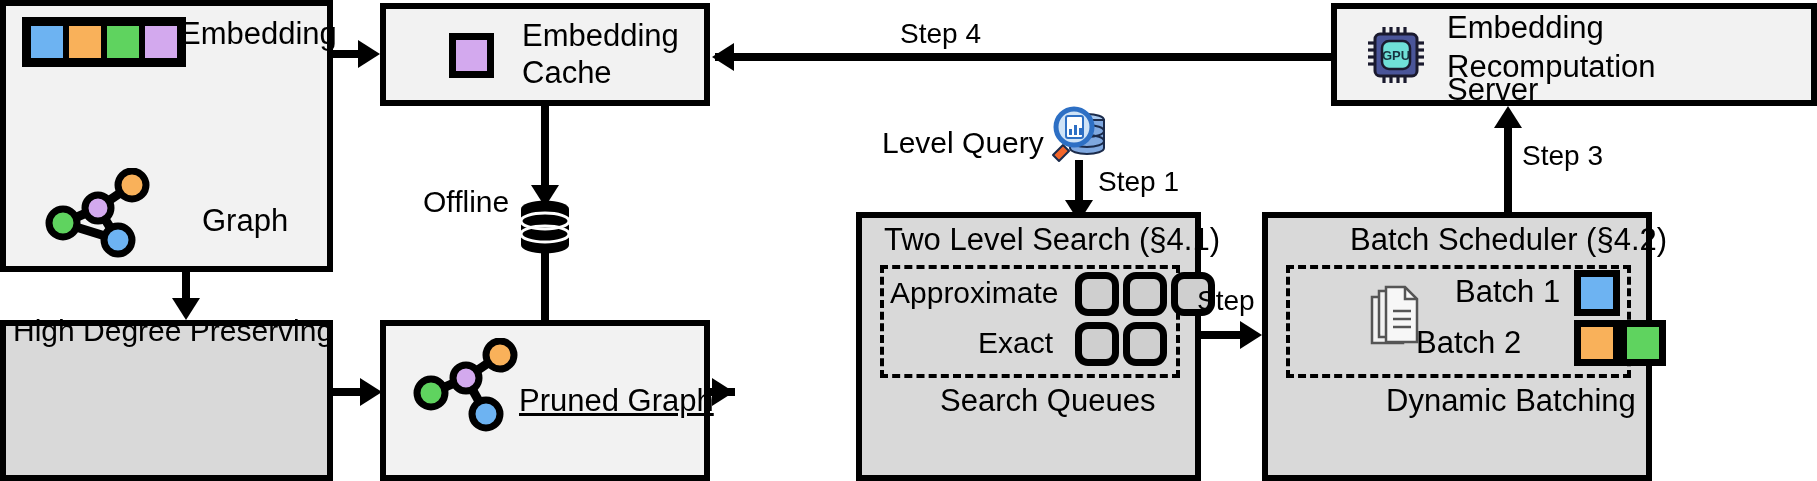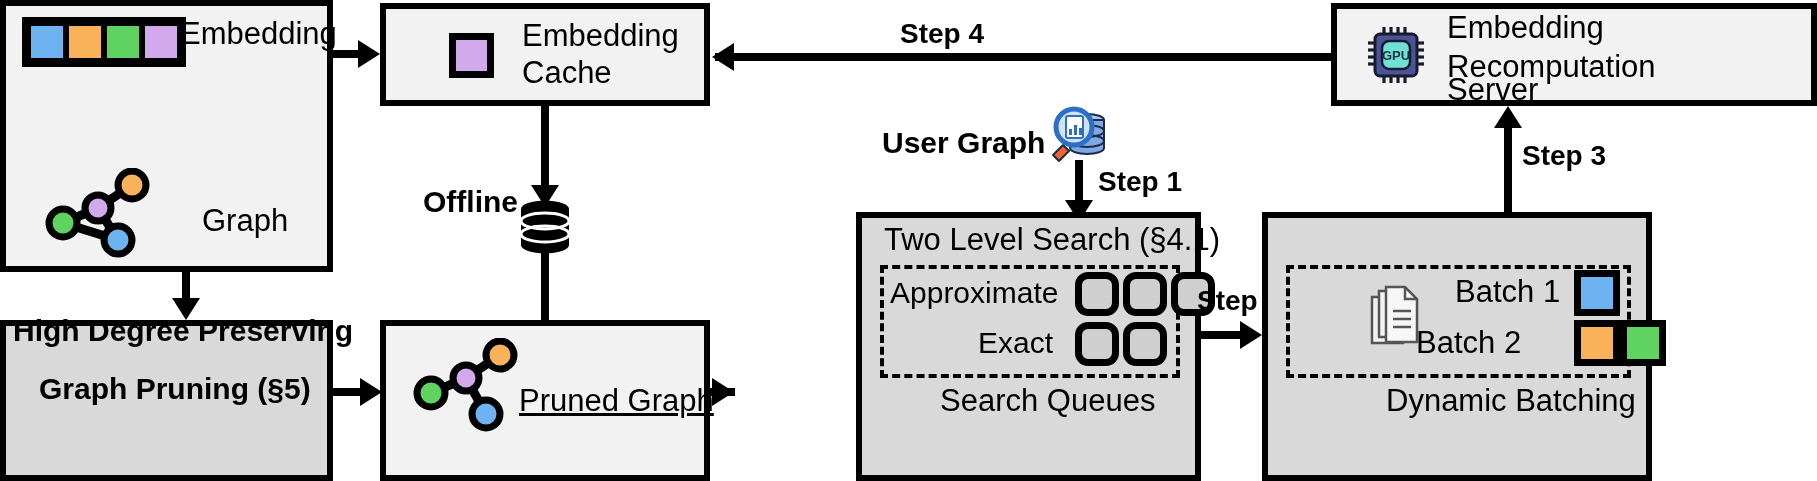--- a/index.html
+++ b/index.html
@@ -1,21 +1,21 @@
 <!DOCTYPE html>
 <html><head>
 <meta charset="utf-8">
 <style>
   html,body{margin:0;padding:0;background:#ffffff;}
   body{font-family:"Liberation Sans",sans-serif;}
   #canvas{position:relative;width:1817px;height:481px;background:#fff;overflow:hidden;}
   .box{position:absolute;box-sizing:border-box;border:6px solid #000;background:#f2f2f2;}
   .box.gray{background:#d9d9d9;}
   .ttl{position:absolute;color:#000;white-space:nowrap;}
-  .bold{font-weight:bold;}
+  .bold{font-weight:normal;}
   
   .ln{position:absolute;background:#000;}
   .ahead{position:absolute;width:0;height:0;}
   .ah-right{border-top:14px solid transparent;border-bottom:14px solid transparent;border-left:22px solid #000;}
   .ah-left{border-top:14px solid transparent;border-bottom:14px solid transparent;border-right:22px solid #000;}
   .ah-down{border-left:14px solid transparent;border-right:14px solid transparent;border-top:22px solid #000;}
   .ah-up{border-left:14px solid transparent;border-right:14px solid transparent;border-bottom:22px solid #000;}
   
   .strip{position:absolute;display:flex;border:6px solid #000;background:#000;}
   .strip span{display:block;width:38px;height:38px;border:3px solid #000;box-sizing:border-box;}
@@ -53,21 +53,20 @@
     <circle cx="23" cy="55" r="14" fill="#5fd35f" stroke="#000" stroke-width="7"></circle>
     <circle cx="78" cy="72" r="14" fill="#6db3f2" stroke="#000" stroke-width="7"></circle>
   </svg>
 
   <div class="ln" style="left:182px;top:272px;width:8px;height:28px;"></div>
   <div class="ahead ah-down" style="left:172px;top:298px;"></div>
 
   <div class="box gray" style="left:0px;top:320px;width:333px;height:161px;">
   </div>
   <div class="ttl bold" style="left:13px;top:314px;font-size:30px;">High Degree Preserving</div>
-  <div class="ttl bold" style="left:39px;top:372px;font-size:30px;">Graph Pruning (§5)</div>
 
   <div class="ln" style="left:333px;top:388px;width:34px;height:8px;"></div>
   <div class="ahead ah-right" style="left:360px;top:378px;"></div>
 
   <div class="box" style="left:380px;top:320px;width:330px;height:161px;">
   </div>
   <svg style="position:absolute;left:408px;top:338px;" width="120" height="105" viewBox="0 0 120 105">
     <line x1="23" y1="55" x2="58" y2="40" stroke="#000" stroke-width="9"></line>
     <line x1="58" y1="40" x2="92" y2="17" stroke="#000" stroke-width="9"></line>
     <line x1="58" y1="40" x2="78" y2="76" stroke="#000" stroke-width="9"></line>
@@ -97,21 +96,21 @@
   <div class="ahead ah-down" style="left:531px;top:185px;"></div>
 
   <div class="ttl bold" style="left:423px;top:185px;font-size:30px;">Offline</div>
   <svg style="position:absolute;left:519px;top:200px;" width="52" height="54" viewBox="0 0 52 54">
     <ellipse cx="26" cy="9" rx="24" ry="8.5" fill="#000"></ellipse>
     <path d="M2 9 L2 45 A24 8.5 0 0 0 50 45 L50 9 Z" fill="#000"></path>
     <ellipse cx="26" cy="21" rx="24" ry="8" fill="none" stroke="#fff" stroke-width="3"></ellipse>
     <ellipse cx="26" cy="34" rx="24" ry="8" fill="none" stroke="#fff" stroke-width="3"></ellipse>
   </svg>
 
-  <div class="ttl bold" style="left:882px;top:126px;font-size:30px;">User Graph</div>
+  <div class="ttl bold" style="left:882px;top:126px;font-size:30px;">Level Query</div>
   <svg style="position:absolute;left:1045px;top:103px;" width="62" height="62" viewBox="0 0 62 62">
     <ellipse cx="42" cy="17" rx="17" ry="6" fill="#a8c8ee" stroke="#1b2b4b" stroke-width="2"></ellipse>
     <path d="M25 17 L25 45 A17 6 0 0 0 59 45 L59 17 Z" fill="#7fa8e0" stroke="#1b2b4b" stroke-width="2"></path>
     <ellipse cx="42" cy="28" rx="17" ry="6" fill="none" stroke="#1b2b4b" stroke-width="2"></ellipse>
     <ellipse cx="42" cy="38" rx="17" ry="6" fill="none" stroke="#1b2b4b" stroke-width="2"></ellipse>
     <path d="M8 52 L18 42 L24 48 L14 58 Z" fill="#f2652a" stroke="#1b2b4b" stroke-width="2" stroke-linejoin="round"></path>
     <circle cx="29" cy="24" r="18" fill="#cfe3f7" stroke="#2d6fc4" stroke-width="5"></circle>
     <rect x="21" y="13" width="17" height="22" rx="2" fill="#fff" stroke="#2d6fc4" stroke-width="2"></rect>
     <rect x="24" y="26" width="3" height="6" fill="#2d6fc4"></rect>
     <rect x="29" y="22" width="3" height="10" fill="#2d6fc4"></rect>
@@ -138,20 +137,21 @@
     <div class="qcell"></div>
   </div>
   <div class="ttl" style="left:940px;top:383px;font-size:31px;">Search Queues</div>
 
   <div class="ln" style="left:1201px;top:331px;width:46px;height:8px;"></div>
   <div class="ahead ah-right" style="left:1240px;top:321px;"></div>
   <div class="ttl bold" style="left:1197px;top:285px;font-size:28px;">Step 2</div>
 
   <div class="box gray" style="left:1262px;top:212px;width:390px;height:269px;">
   </div>
+  <div class="ttl" style="left:1350px;top:222px;font-size:31px;">Batch Scheduler (§4.2)</div>
   <div class="dash" style="left:1286px;top:265px;width:345px;height:113px;"></div>
   <svg style="position:absolute;left:1369px;top:285px;" width="52" height="64" viewBox="0 0 52 64">
     <path d="M3 12 L22 12 L34 24 L34 58 L3 58 Z" fill="#f2f2f2" stroke="#555" stroke-width="2.5"></path>
     <path d="M10 6 L29 6 L41 18 L41 52 L10 52 Z" fill="#f2f2f2" stroke="#555" stroke-width="2.5"></path>
     <path d="M17 2 L36 2 L48 14 L48 57 L17 57 Z" fill="#f7f7f7" stroke="#555" stroke-width="2.5"></path>
     <path d="M36 2 L36 14 L48 14" fill="none" stroke="#555" stroke-width="2.5"></path>
     <line x1="24" y1="26" x2="42" y2="26" stroke="#555" stroke-width="2.5"></line>
     <line x1="24" y1="34" x2="42" y2="34" stroke="#555" stroke-width="2.5"></line>
     <line x1="24" y1="42" x2="42" y2="42" stroke="#555" stroke-width="2.5"></line>
   </svg>

